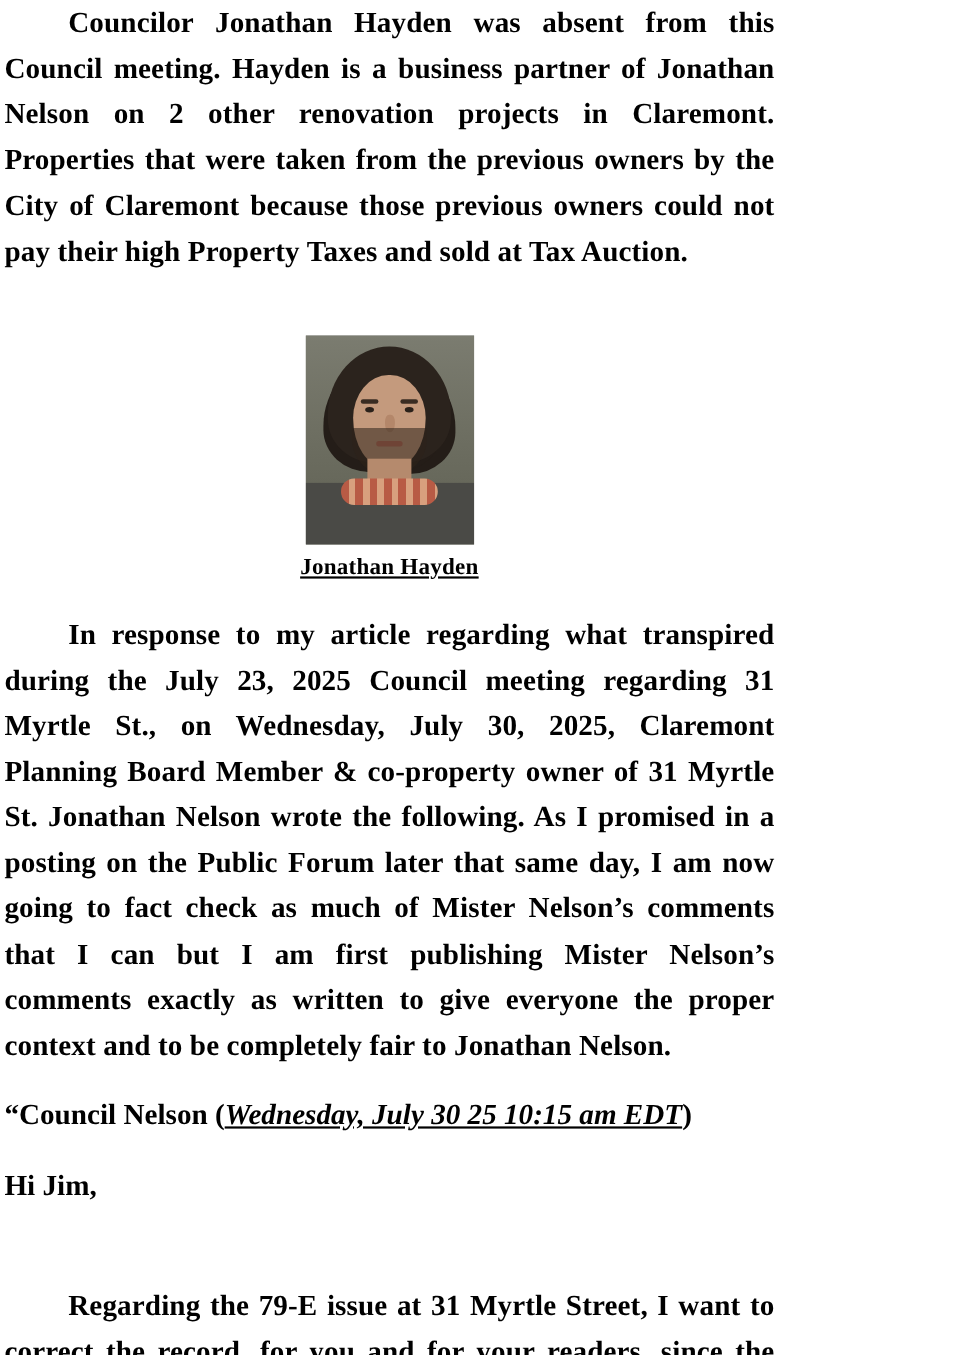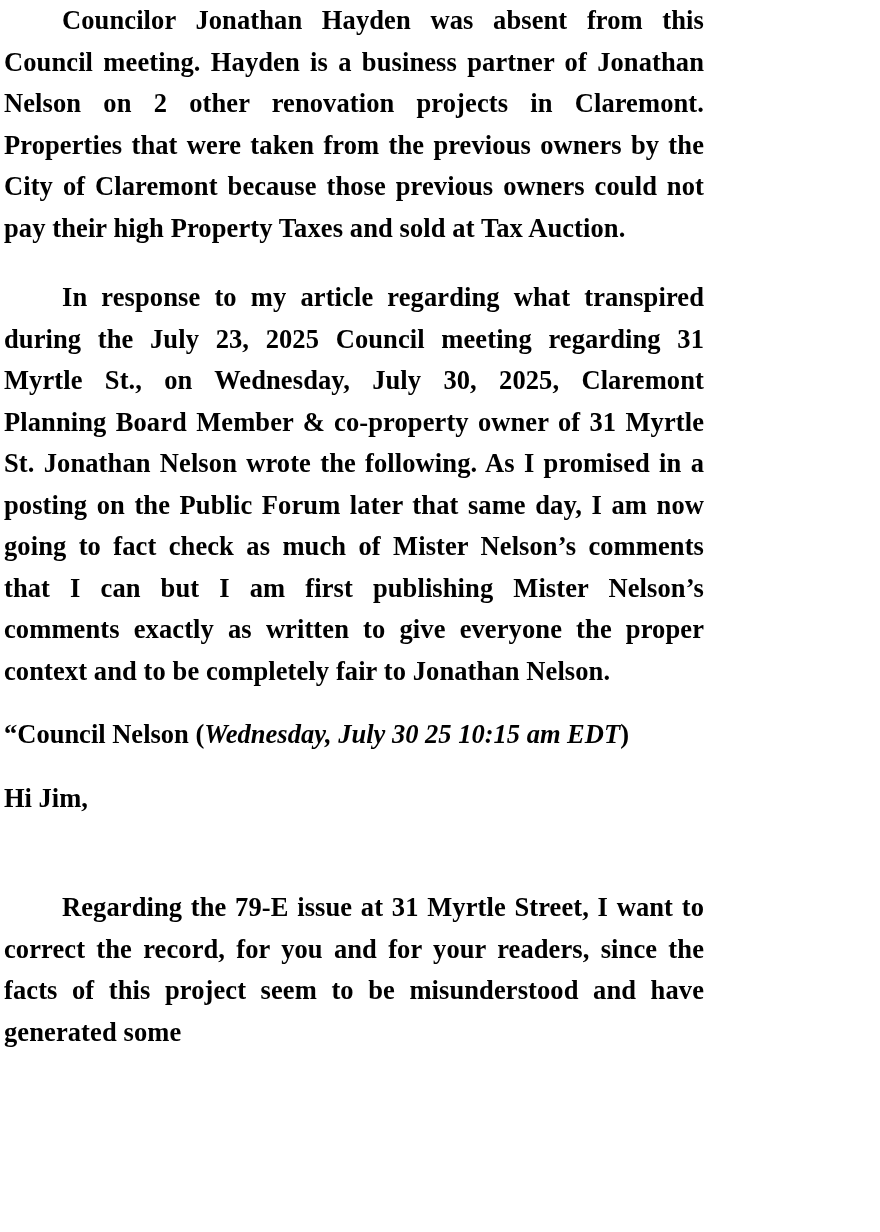--- a/index.html
+++ b/index.html
@@ -158,29 +158,47 @@
   }
   .gap-after-figure { height: 28px; }
   .spacer-sm { height: 22px; }
   .spacer-md { height: 34px; }
   .quote-line, .greeting {
     font-size: 26.5px;
     font-weight: bold;
     line-height: 41.5px;
     margin: 0;
   }
-  .italic { font-style: italic; }
+  .italic { font-style: italic; text-decoration: underline; }
 </style>
 </head>
 <body>
 
 <div class="page">
 
   <p class="body-par first-par">Councilor Jonathan Hayden was absent from this Council meeting.  Hayden is a business partner of Jonathan Nelson on 2 other renovation projects in Claremont.  Properties that were taken from the previous owners by the City of Claremont because those previous owners could not pay their high Property Taxes and sold at Tax Auction.</p>
 
+  <div class="figure">
+    <div class="photo">
+      <div class="bg"></div>
+      <div class="hair"></div>
+      <div class="face"></div>
+      <div class="brow-l"></div>
+      <div class="brow-r"></div>
+      <div class="eye-l"></div>
+      <div class="eye-r"></div>
+      <div class="nose"></div>
+      <div class="beard"></div>
+      <div class="mouth"></div>
+      <div class="neck"></div>
+      <div class="collar"></div>
+      <div class="scarf"></div>
+    </div>
+    <div class="caption">Jonathan Hayden</div>
+  </div>
 
   <div class="gap-after-figure"></div>
 
   <p class="body-par first-par">In response to my article regarding what transpired during the July 23, 2025 Council meeting regarding 31 Myrtle St., on Wednesday, July 30, 2025, Claremont Planning Board Member &amp; co-property owner of 31 Myrtle St. Jonathan Nelson wrote the following.  As I promised in a posting on the Public Forum later that same day, I am now going to fact check as much of Mister Nelson’s comments that I can but I am first publishing Mister Nelson’s comments exactly as written to give everyone the proper context and to be completely fair to Jonathan Nelson.</p>
 
   <div class="spacer-sm"></div>
 
   <p class="quote-line"><span>“Council Nelson (</span><span class="italic">Wednesday, July 30 25 10:15 am EDT</span><span>)</span></p>
 
   <div class="spacer-sm"></div>

